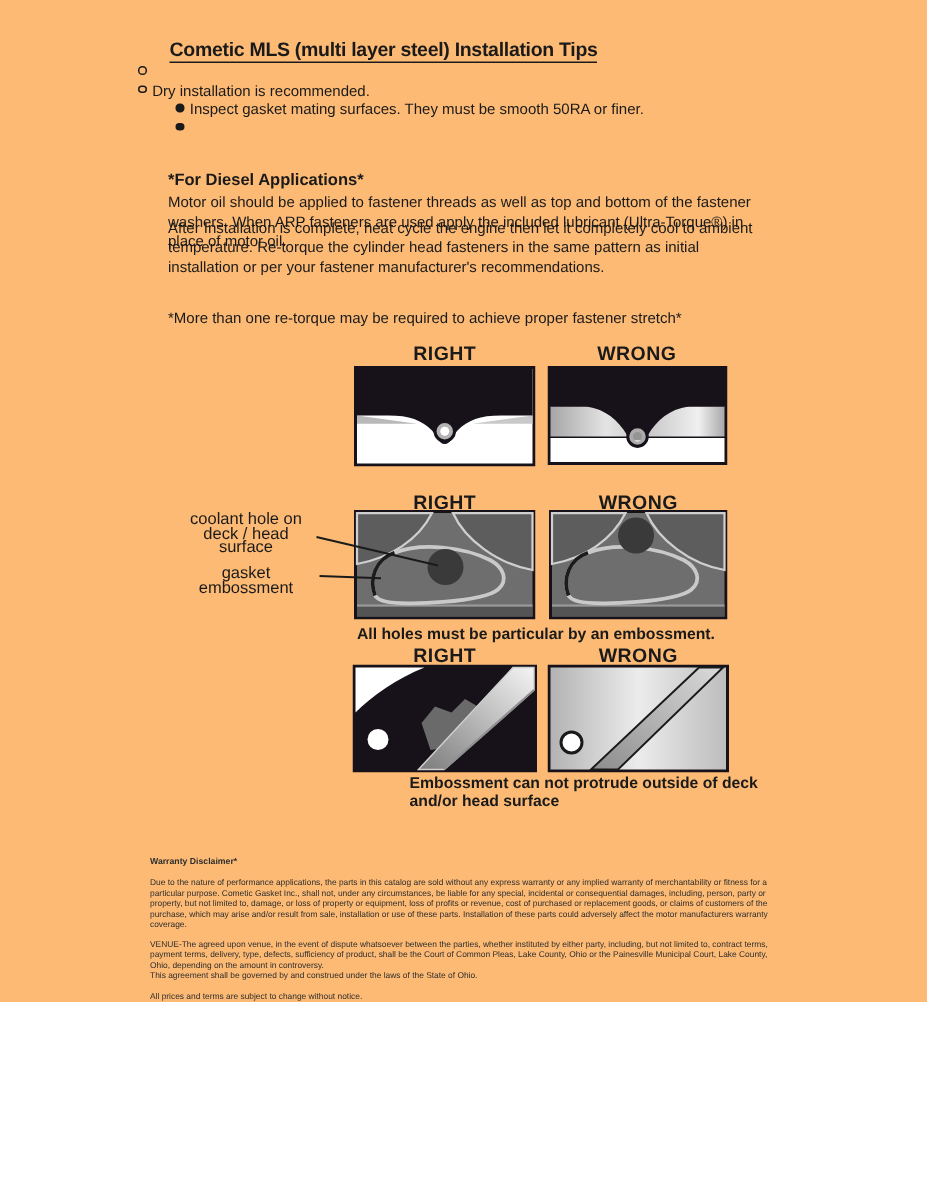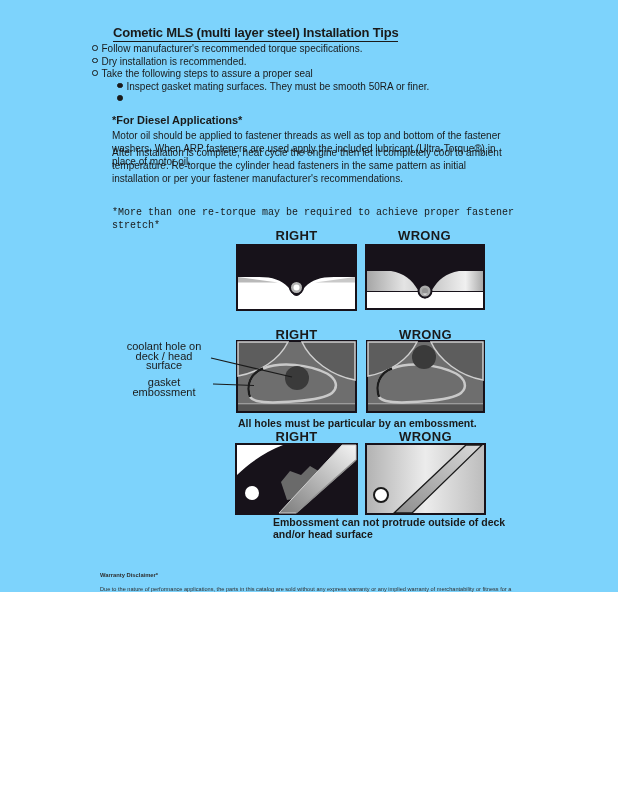--- a/index.html
+++ b/index.html
@@ -1,17 +1,17 @@
 <!DOCTYPE html>
 <html><head>
 <meta charset="utf-8">
 <style>
   html,body { margin:0; padding:0; background:#fff; }
   .page {
-    position:relative; width:618px; height:592px; background:#7dd3fc;
+    position:relative; width:618px; height:668px; background:#fdba74;
     font-family:"Liberation Sans", sans-serif; color:#1a1a1a; overflow:hidden;
   }
   .title {
     position:absolute; left:113px; top:25px;
     font-size:13px; font-weight:bold; letter-spacing:-0.2px;
     border-bottom:1.5px solid #1a1a1a; padding-bottom:1px;
   }
   .tips { position:absolute; left:92px; top:43px; font-size:10px; line-height:12.5px; }
   .tip-row { white-space:nowrap; }
   .tip-row.sub { padding-left:25px; }
@@ -36,31 +36,30 @@
   .cg { position:absolute; left:387px; top:757px; font-size:17px; letter-spacing:0.4px; color:#222; }
 </style>
 </head>
 <body>
 
 <div class="page">
 
   <div class="title">Cometic MLS (multi layer steel) Installation Tips</div>
 
   <div class="tips">
-    <div class="tip-row"><span class="ob"></span><span>Follow manufacturer's recommended torque specifications.</span></div>
+    <div class="tip-row"><span class="ob"></span></div>
     <div class="tip-row"><span class="ob"></span><span>Dry installation is recommended.</span></div>
-    <div class="tip-row"><span class="ob"></span><span>Take the following steps to assure a proper seal</span></div>
     <div class="tip-row sub"><span class="db"></span><span>Inspect gasket mating surfaces.  They must be smooth 50RA or finer.</span></div>
     <div class="tip-row sub"><span class="db"></span></div>
   </div>
 
   <div class="diesel-h">*For Diesel Applications*</div>
   <div class="para" style="top:130px;">Motor oil should be applied to fastener threads as well as top and bottom of the fastener washers. When ARP fasteners are used apply the included lubricant (Ultra-Torque®) in place of motor oil.</div>
   <div class="para" style="top:147px;">After Installation is complete, heat cycle the engine then let it completely cool to ambient temperature. Re-torque the cylinder head fasteners in the same pattern as initial installation or per your fastener manufacturer's recommendations.</div>
-  <div class="para" style="top:207px;font-family:Liberation Mono, monospace;">*More than one re-torque may be required to achieve proper fastener stretch*</div>
+  <div class="para" style="top:207px;">*More than one re-torque may be required to achieve proper fastener stretch*</div>
 
   <div class="dlabel" style="left:236px; top:228px;">RIGHT</div>
   <div class="dlabel" style="left:364px; top:228px;">WRONG</div>
 
   <div class="panel" style="left:236px; top:244px;">
     <svg width="121" height="67" viewBox="0 0 121 67">
       <rect x="1" y="1" width="119" height="65" fill="#ffffff" stroke="#17121a" stroke-width="2"></rect>
       <polygon points="2,33 42,38.5 2,38.5" fill="#b9b9b9"></polygon>
       <polygon points="119,33 79,38.5 119,38.5" fill="#c9c9c9"></polygon>
       <path d="M2,2 H119 V33 H98 C84,33 76,36 69,43 C65,47.5 64.5,52 60.5,52 C56.5,52 56,47.5 52,43 C45,36 37,33 23,33 H2 Z" fill="#17121a"></path>

